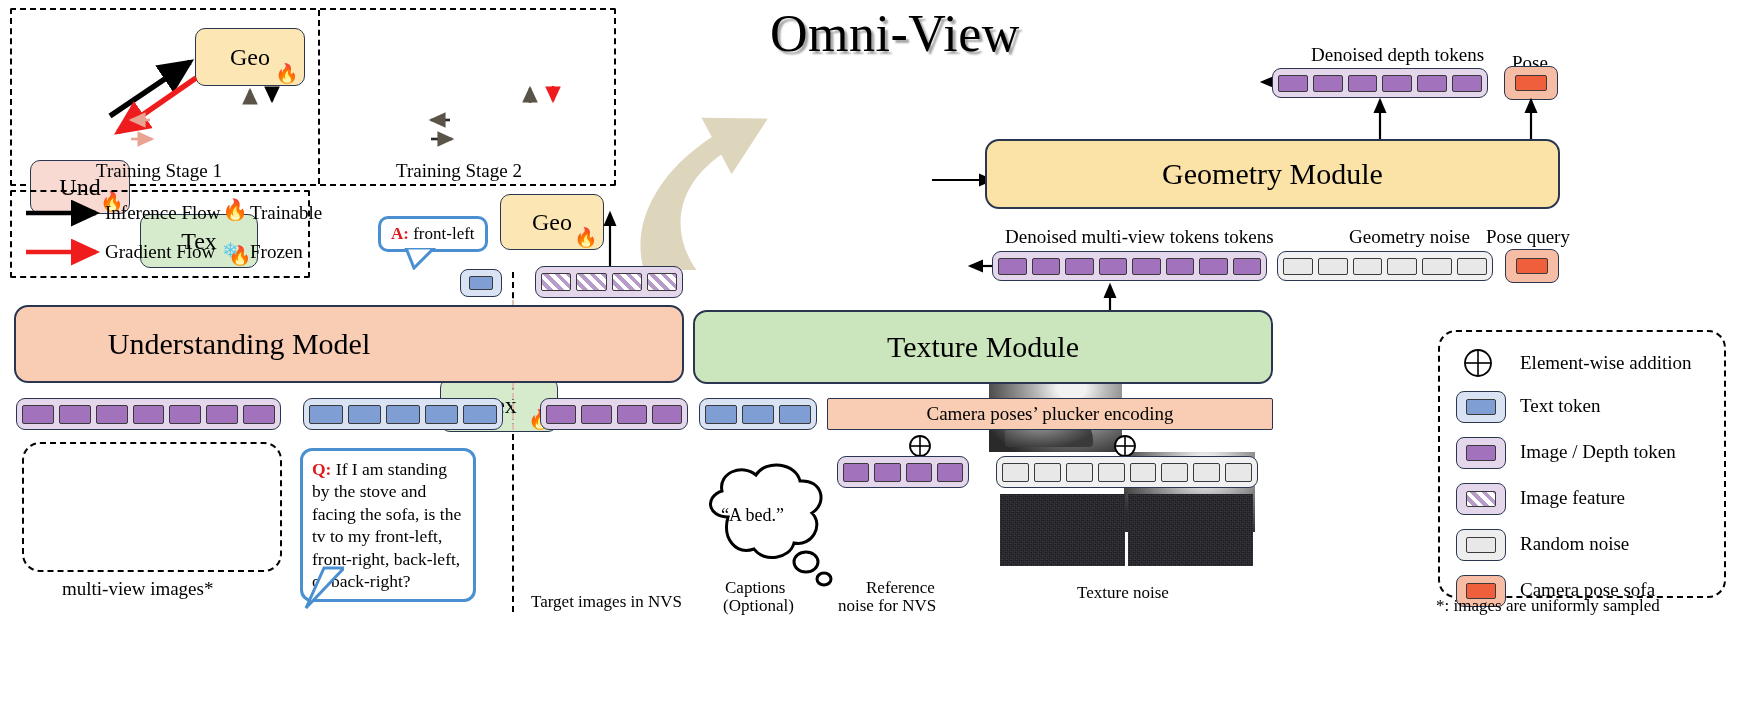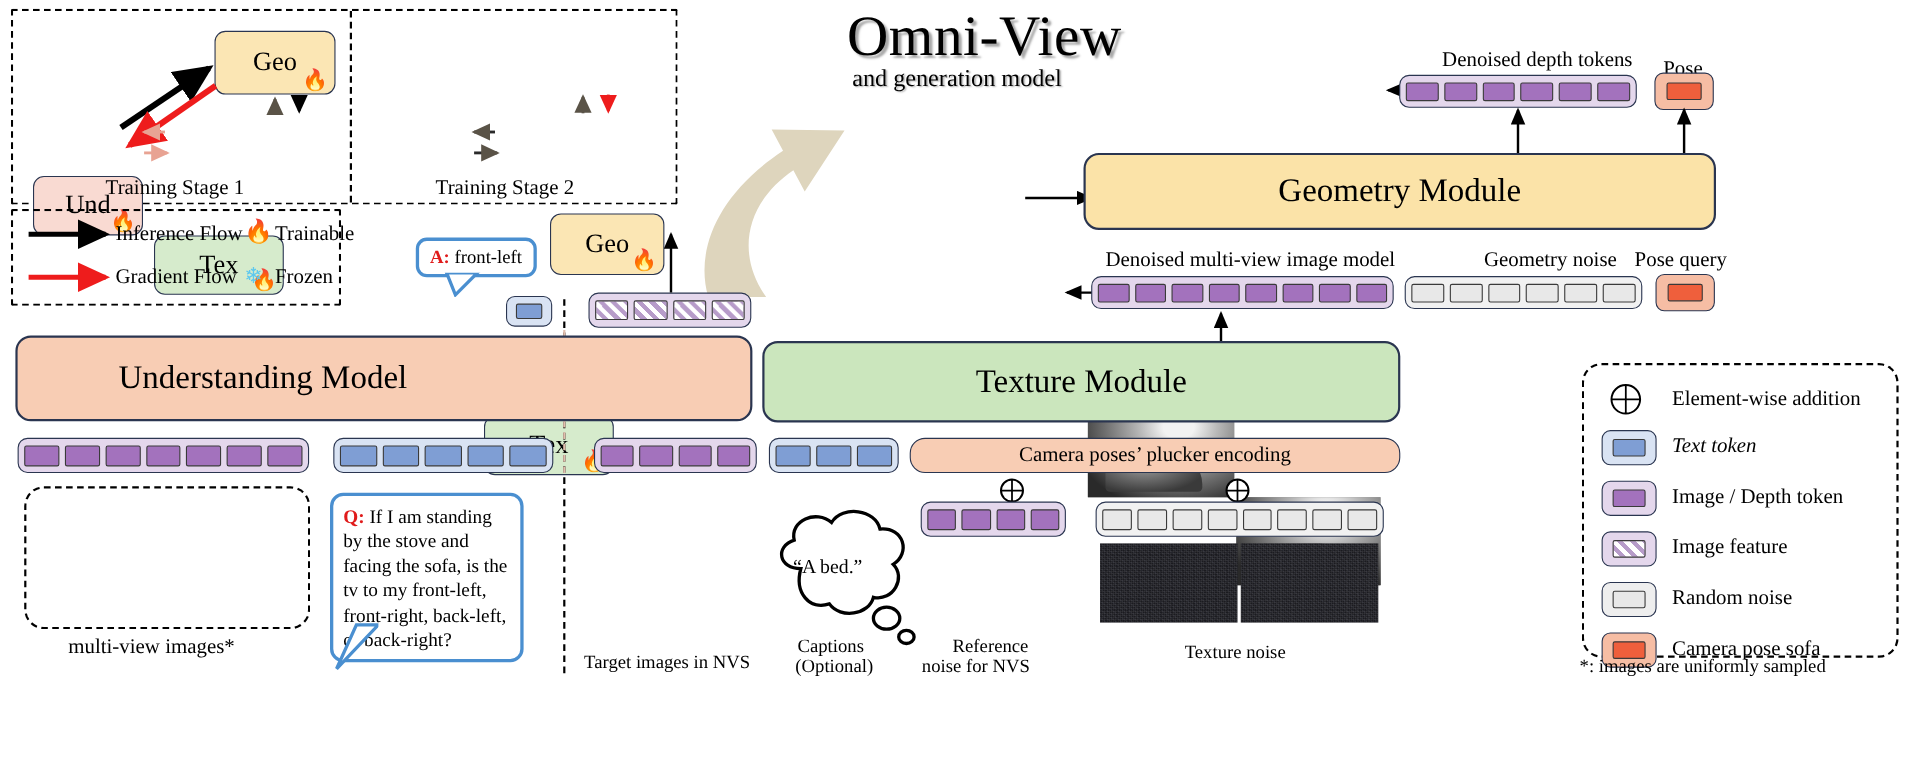--- a/index.html
+++ b/index.html
@@ -196,21 +196,20 @@
 </svg>
 <div class="abs lbl" style="left:105px; top:202px;">Inference Flow</div>
 <div class="abs lbl" style="left:105px; top:241px;">Gradient Flow</div>
 <div class="abs" style="left:222px; top:198px; font-size:21px; color:#e01b1b;">🔥</div>
 <div class="abs lbl" style="left:250px; top:202px;text-align:center;">Trainable</div>
 <div class="abs" style="left:222px; top:238px; font-size:20px; color:#5ec8ee;">❄</div>
 <div class="abs lbl" style="left:250px; top:241px;">Frozen</div>
 
 <div class="abs" id="title" style="left:770px; top:4px;">Omni-View</div>
 <div class="abs" id="subtitle" style="left:660px; top:58px; width:420px;">
-  <div>and generation model</div>
 </div>
 
 <svg class="abs" style="left:590px; top:110px; width:420px; height:160px;">
   <path d="M26,150 C22,96 66,48 150,40 L150,18 L208,50 L150,82 L150,60 C96,66 68,104 74,150 Z" fill="#ded5bd" stroke="none" transform="rotate(-28 110 90)"></path>
 </svg>
 <svg class="abs" style="left:930px; top:160px; width:80px; height:40px;">
   <line x1="2" y1="20" x2="62" y2="20" stroke="#000" stroke-width="2.2" marker-end="url(#mk-blk2)"></line>
   <defs>
       <marker id="mk-blk2" markerWidth="8" markerHeight="8" refX="6" refY="3" orient="auto">
         <path d="M0,0 L7,3 L0,6 z" fill="#000"></path>
@@ -261,21 +260,21 @@
 
 <svg class="abs" style="left:966px; top:252px; width:36px; height:28px;">
   <line x1="34" y1="14" x2="4" y2="14" stroke="#000" stroke-width="2.2" marker-end="url(#mk-blk5)"></line>
   <defs>
       <marker id="mk-blk5" markerWidth="8" markerHeight="8" refX="6" refY="3" orient="auto">
         <path d="M0,0 L7,3 L0,6 z" fill="#000"></path>
       </marker>
     </defs>
 </svg>
 
-<div class="abs lbl" style="left:1005px; top:226px;">Denoised multi-view image model</div>
+<div class="abs lbl" style="left:1005px; top:226px;">Denoised multi-view tokens tokens</div>
 <div class="abs strip purple" style="left:992px; top:251px; width:275px; height:30px;">
   <div class="tok purple" style="height:17px;"></div>
   <div class="tok purple" style="height:17px;"></div>
   <div class="tok purple" style="height:17px;"></div>
   <div class="tok purple" style="height:17px;"></div>
   <div class="tok purple" style="height:17px;"></div>
   <div class="tok purple" style="height:17px;"></div>
   <div class="tok purple" style="height:17px;"></div>
   <div class="tok purple" style="height:17px;"></div>
 </div>
@@ -372,21 +371,21 @@
   <div class="tok purple" style="height:19px;"></div>
   <div class="tok purple" style="height:19px;"></div>
   <div class="tok purple" style="height:19px;"></div>
   <div class="tok purple" style="height:19px;"></div>
 </div>
 <div class="abs strip blue" style="left:699px; top:398px; width:118px; height:32px;">
   <div class="tok blue" style="height:19px;"></div>
   <div class="tok blue" style="height:19px;"></div>
   <div class="tok blue" style="height:19px;"></div>
 </div>
-<div class="abs mod orange" style="left:827px; top:398px; width:446px; height:32px; border-radius:14px; border-width:1.6px;">
+<div class="abs mod orange" style="left:827px; top:398px; width:446px; height:32px; border-radius:2px; border-width:1.6px;">
   <span class="lbl">Camera poses’ plucker encoding</span>
 </div>
 
 <div class="abs" style="left:908px; top:434px;">
   <svg width="24" height="24">
       <circle cx="12" cy="12" r="10" fill="#fff" stroke="#000" stroke-width="1.8"></circle>
       <line x1="2" y1="12" x2="22" y2="12" stroke="#000" stroke-width="1.6"></line>
       <line x1="12" y1="2" x2="12" y2="22" stroke="#000" stroke-width="1.6"></line>
     </svg>
 </div>
@@ -443,21 +442,21 @@
   <div style="position:absolute; left:10px; top:2px;">
     <svg width="32" height="32">
         <circle cx="16" cy="16" r="13" fill="#fff" stroke="#000" stroke-width="1.8"></circle>
         <line x1="3" y1="16" x2="29" y2="16" stroke="#000" stroke-width="1.6"></line>
         <line x1="16" y1="3" x2="16" y2="29" stroke="#000" stroke-width="1.6"></line>
       </svg>
   </div>
   <div class="lbl" style="position:absolute; left:68px; top:7px;">Element-wise addition</div>
 </div>
 
-<div class="abs" style="left:1452px; top:391px; width:270px; height:40px;font-style:italic;">
+<div class="abs" style="left:1452px; top:391px; width:270px; height:40px;">
   <div class="chip blue" style="position:absolute; left:4px; top:0; width:50px; height:32px;">
     <div class="inner blue"></div>
   </div>
   <div class="lbl" style="position:absolute; left:68px; top:4px;">Text token</div>
 </div>
 
 <div class="abs" style="left:1452px; top:437px; width:270px; height:40px;font-family:Liberation Serif, serif;">
   <div class="chip purple" style="position:absolute; left:4px; top:0; width:50px; height:32px;">
     <div class="inner purple"></div>
   </div>

